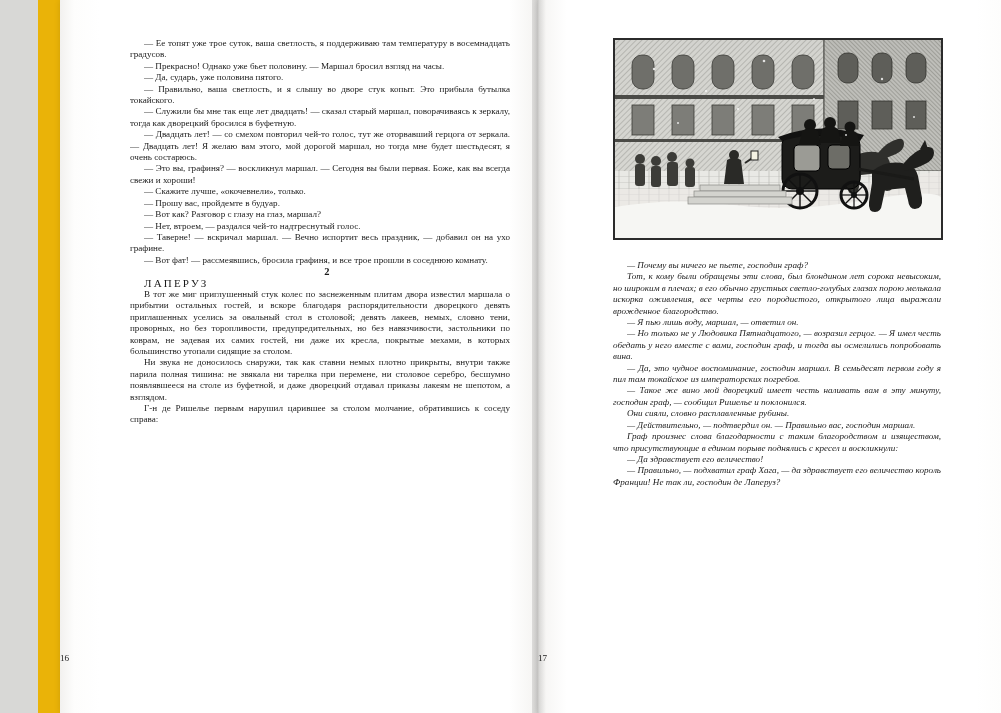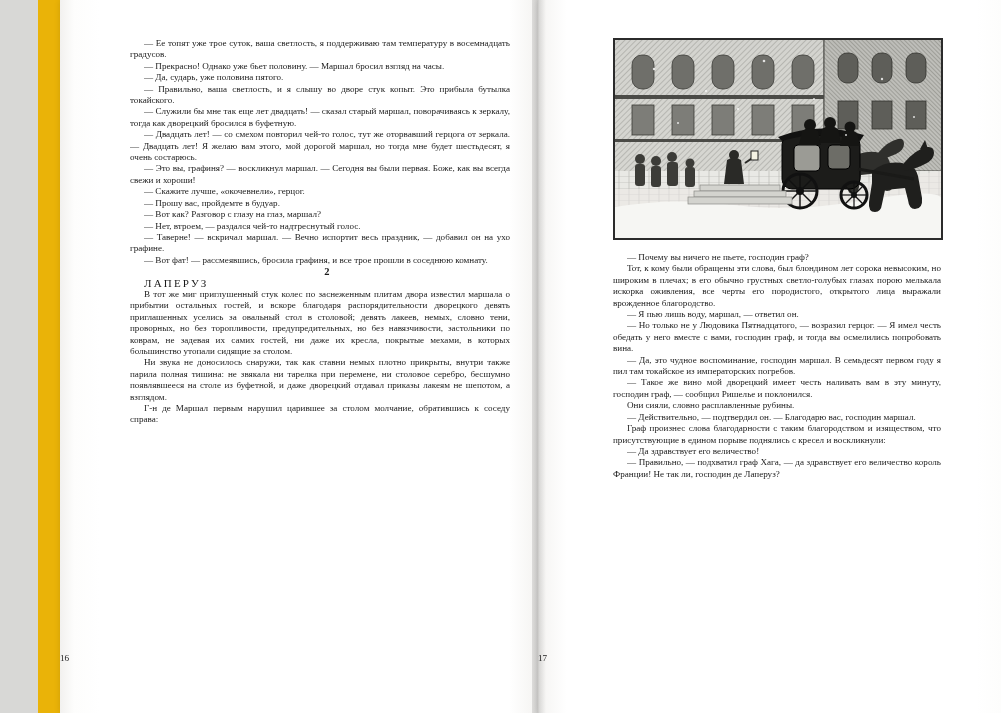--- a/index.html
+++ b/index.html
@@ -95,51 +95,52 @@
     top: 38px;
     width: 328px;
     height: 200px;
     border: 1px solid #2b2b2b;
     overflow: hidden;
     background: #cfcfcb;
   }
   .illustration svg { display: block; }
   .right-col {
     left: 575px;
-    top: 252px;
+    top: 260px;
     width: 328px;
+    font-style: italic;
   }
 </style>
 </head>
 <body>
 
 <div class="page-spread">
 
   <div class="paper left">
     <div class="text-col left-col">
       <p>— Ее топят уже трое суток, ваша светлость, я поддерживаю там температуру в восемнадцать градусов.</p>
       <p>— Прекрасно! Однако уже бьет половину. — Маршал бросил взгляд на часы.</p>
       <p>— Да, сударь, уже половина пятого.</p>
       <p>— Правильно, ваша светлость, и я слышу во дворе стук копыт. Это прибыла бутылка токайского.</p>
       <p>— Служили бы мне так еще лет двадцать! — сказал старый маршал, поворачиваясь к зеркалу, тогда как дворецкий бросился в буфетную.</p>
       <p>— Двадцать лет! — со смехом повторил чей-то голос, тут же оторвавший герцога от зеркала. — Двадцать лет! Я желаю вам этого, мой дорогой маршал, но тогда мне будет шестьдесят, я очень состарюсь.</p>
       <p>— Это вы, графиня? — воскликнул маршал. — Сегодня вы были первая. Боже, как вы всегда свежи и хороши!</p>
-      <p>— Скажите лучше, «окочевнели», герцог.</p>
+      <p>— Скажите лучше, «окочевнели», только.</p>
       <p>— Прошу вас, пройдемте в будуар.</p>
       <p>— Вот как? Разговор с глазу на глаз, маршал?</p>
       <p>— Нет, втроем, — раздался чей-то надтреснутый голос.</p>
       <p>— Таверне! — вскричал маршал. — Вечно испортит весь праздник, — добавил он на ухо графине.</p>
       <p>— Вот фат! — рассмеявшись, бросила графиня, и все трое прошли в соседнюю комнату.</p>
 
       <p class="chapter-num">2</p>
       <p class="chapter-title">ЛАПЕРУЗ</p>
 
       <p>В тот же миг приглушенный стук колес по заснеженным плитам двора известил маршала о прибытии остальных гостей, и вскоре благодаря распорядительности дворецкого девять приглашенных уселись за овальный стол в столовой; девять лакеев, немых, словно тени, проворных, но без торопливости, предупредительных, но без навязчивости, застольники по коврам, не задевая их самих гостей, ни даже их кресла, покрытые мехами, в которых большинство утопали сидящие за столом.</p>
       <p>Ни звука не доносилось снаружи, так как ставни немых плотно прикрыты, внутри также парила полная тишина: не звякала ни тарелка при перемене, ни столовое серебро, бесшумно появлявшееся на столе из буфетной, и даже дворецкий отдавал приказы лакеям не шепотом, а взглядом.</p>
-      <p>Г-н де Маршал первым нарушил царившее за столом молчание, обратившись к соседу справа:</p>
+      <p>Г-н де Ришелье первым нарушил царившее за столом молчание, обратившись к соседу справа:</p>
     </div>
     <div class="folio left-folio">16</div>
   </div>
 
   <div class="paper right">
     <div class="folio right-folio">17</div>
   </div>
 
   <div class="gutter"></div>
 
@@ -290,19 +291,19 @@
   </div>
 
   <div class="text-col right-col">
     <p>— Почему вы ничего не пьете, господин граф?</p>
     <p>Тот, к кому были обращены эти слова, был блондином лет сорока невысоким, но широким в плечах; в его обычно грустных светло-голубых глазах порою мелькала искорка оживления, все черты его породистого, открытого лица выражали врожденное благородство.</p>
     <p>— Я пью лишь воду, маршал, — ответил он.</p>
     <p>— Но только не у Людовика Пятнадцатого, — возразил герцог. — Я имел честь обедать у него вместе с вами, господин граф, и тогда вы осмелились попробовать вина.</p>
     <p>— Да, это чудное воспоминание, господин маршал. В семьдесят первом году я пил там токайское из императорских погребов.</p>
     <p>— Такое же вино мой дворецкий имеет честь наливать вам в эту минуту, господин граф, — сообщил Ришелье и поклонился.</p>
     <p>Они сияли, словно расплавленные рубины.</p>
-    <p>— Действительно, — подтвердил он. — Благодарю вас, господин маршал.</p>
+    <p>— Действительно, — подтвердил он. — Правильно вас, господин маршал.</p>
     <p>Граф произнес слова благодарности с таким благородством и изяществом, что присутствующие в едином порыве поднялись с кресел и воскликнули:</p>
     <p>— Да здравствует его величество!</p>
     <p>— Правильно, — подхватил граф Хага, — да здравствует его величество король Франции! Не так ли, господин де Лаперуз?</p>
   </div>
 
 </div>
 
 </body></html>

